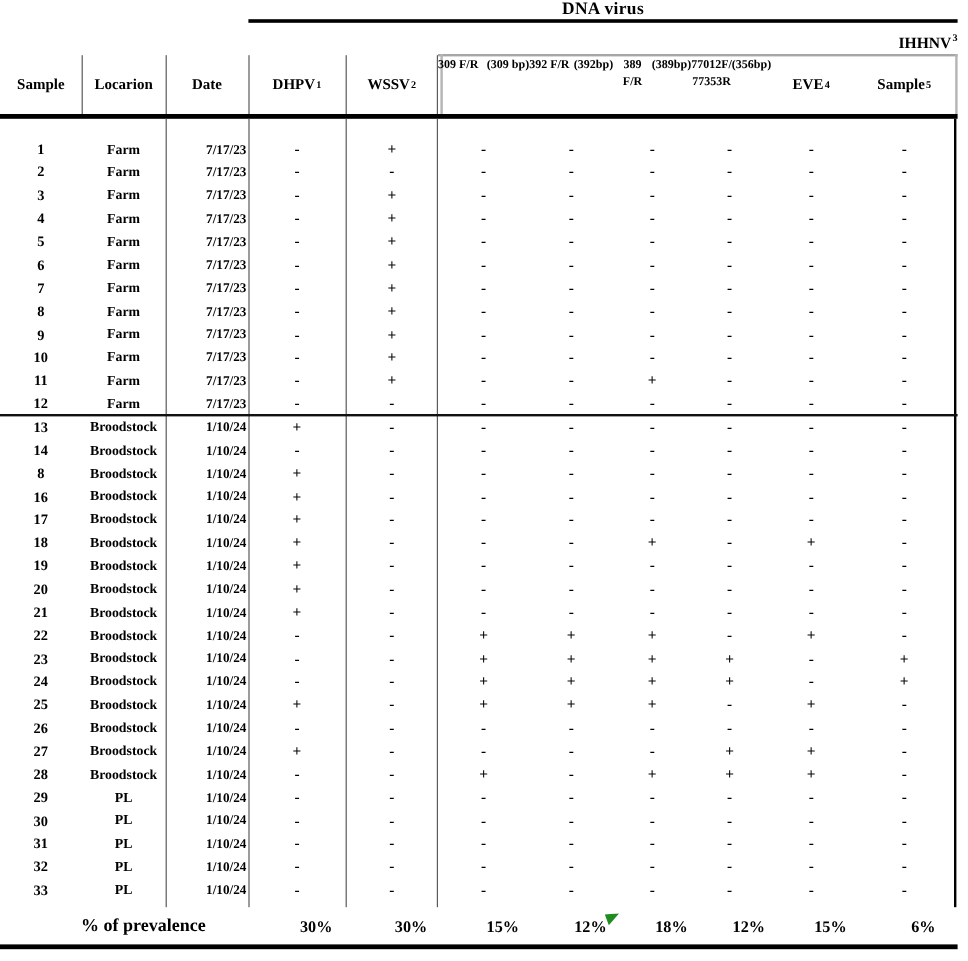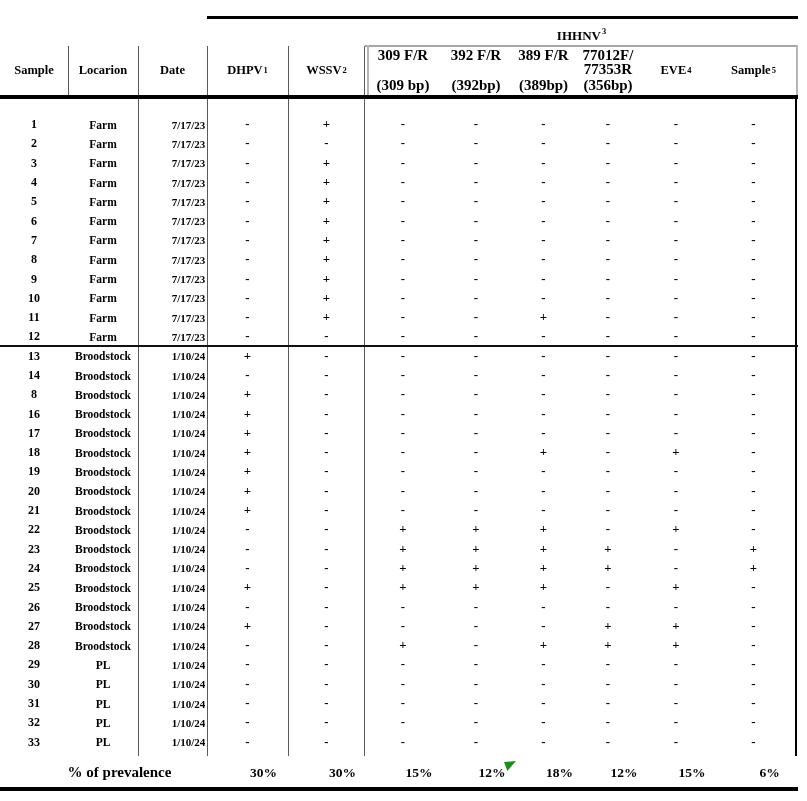--- a/index.html
+++ b/index.html
@@ -15,35 +15,35 @@
   
   .dna-title {
     position:absolute; left:207px; top:0px; width:591px; height:16px;
     text-align:center; font-size:14.5px; letter-spacing:0.3px;
   }
   .dna-underline {
     position:absolute; left:207px; top:16px; width:591px; height:3px; background:#000;
   }
   .ihhnv-label {
     position:absolute; left:365px; top:27px; width:433px; height:18px;
-    text-align:center; font-size:13px;
+    text-align:right; font-size:13px;
   }
   .ihhnv-underline {
     position:absolute; left:365px; top:45px; width:433px; height:2px; background:#a6a6a6;
   }
   .gray-v { position:absolute; top:45px; height:50px; width:2px; background:#b5b5b5; }
   
   .hdr {
     position:absolute; left:0; top:46px; width:795px; height:49px;
     display:grid;
     grid-template-columns:68px 70px 69px 81px 77px 76px 70px 65px 64px 72px 83px;
   }
   .hcell { display:flex; align-items:center; justify-content:center; font-size:12.5px; }
-  .hsub  { display:flex; flex-direction:column; justify-content:space-between;
-           text-align:center; font-size:15px; padding:2px 0 3px 0; }
+  .hsub  { display:flex; justify-content:space-between;
+           text-align:center; font-size:10px; padding:2px 0 3px 0; }
   .hsub .primer div { line-height:14px; }
   .hsub .bp { line-height:13px; }
   sup { font-size:8.5px; position:relative; top:-1px; margin-left:1px; }
   
   .thick-sep  { position:absolute; left:0; top:95px;  width:798px; height:4px; background:#000; }
   .group-sep  { position:absolute; left:0; top:345px; width:798px; height:2px; background:#111; }
   .bottom-line{ position:absolute; left:0; top:787px; width:798px; height:4px; background:#000; }
   
   .vdiv { position:absolute; width:1px; background:#5a5a5a; }
   .vdiv.hdr-span  { top:46px; height:49px; }
@@ -75,20 +75,21 @@
   .green-marker {
     position:absolute; left:504px; top:761px; width:12px; height:10px;
     clip-path:polygon(0 10%, 100% 0, 28% 100%);
   }
 </style>
 </head>
 <body>
 
 <div id="page">
 
+  <div class="dna-title">DNA virus</div>
   <div class="dna-underline"></div>
   <div class="ihhnv-label"><span>IHHNV</span><sup>3</sup></div>
   <div class="ihhnv-underline" style="background: rgb(166, 166, 166);"></div>
   <div class="gray-v" style="left:367px;"></div>
   <div class="gray-v" style="left:796px;"></div>
 
   <div class="hdr">
     <div class="hcell">Sample</div>
     <div class="hcell">Locarion</div>
     <div class="hcell">Date</div>

